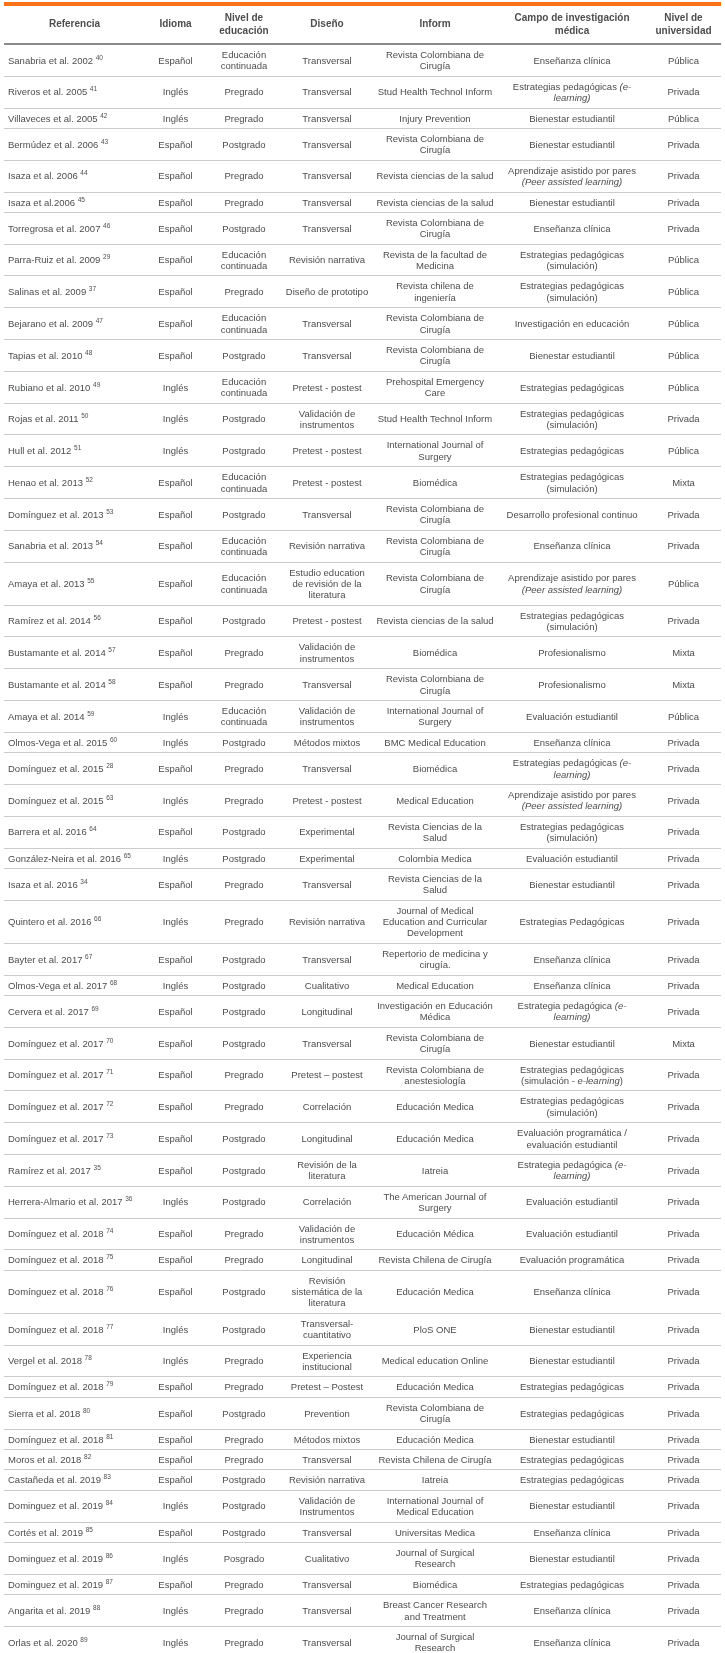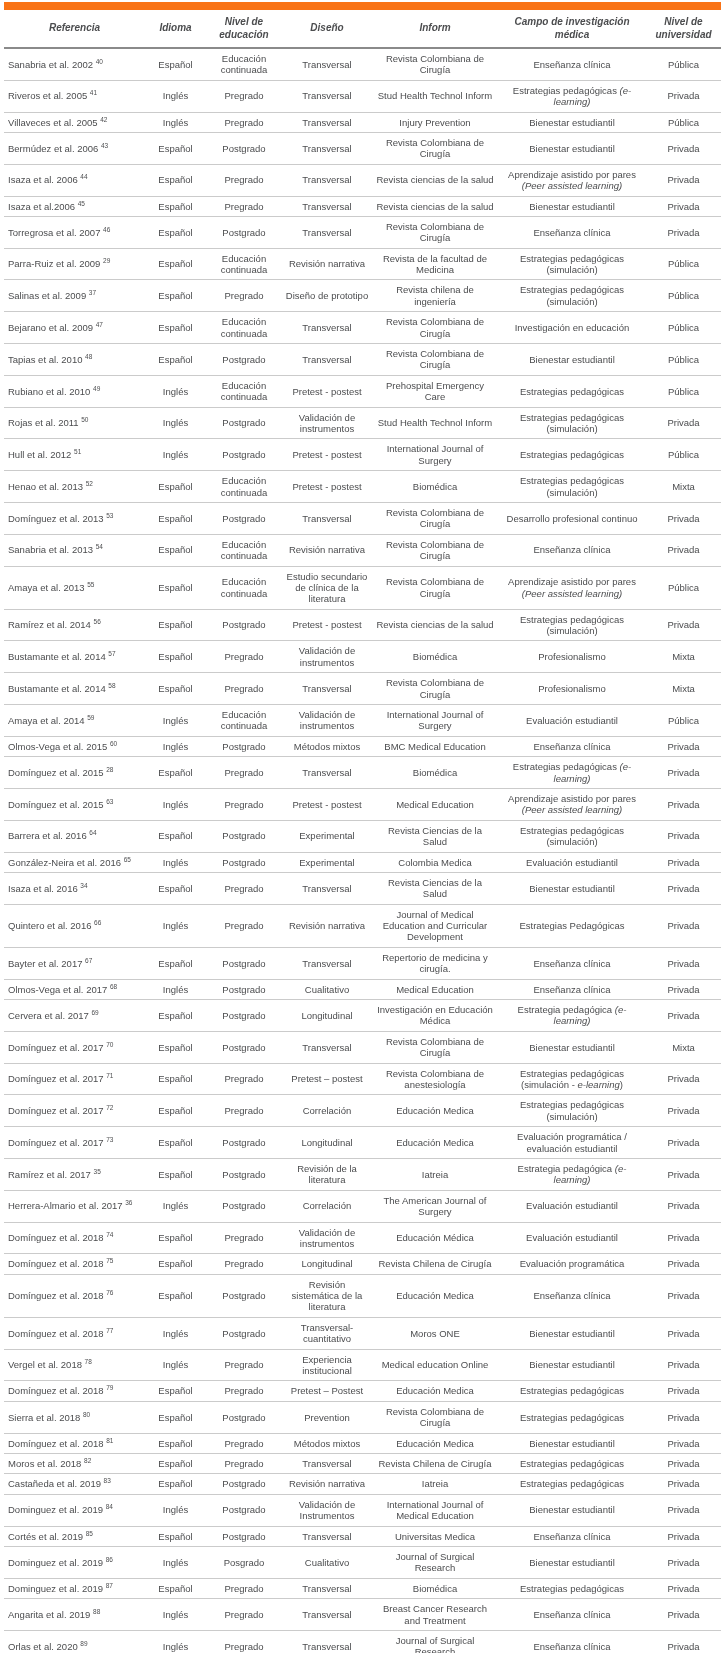--- a/index.html
+++ b/index.html
@@ -14,23 +14,22 @@
   }
   table {
     border-collapse: collapse;
     width: 100%;
     table-layout: fixed;
     font-family: "Liberation Sans", sans-serif;
     font-size: 9.5px;
     color: #4c4d4f;
   }
   thead tr {
-    border-top: 8px solid #f97316;
+    border-top: 4px solid #f97316;
     border-bottom: 2px solid #8a8a8a;
-    font-style: italic;
   }
   th {
     font-weight: bold;
     font-size: 10px;
     text-align: center;
     vertical-align: middle;
     padding: 6px 3px;
     line-height: 1.25;
   }
   td {
@@ -231,21 +230,21 @@
           <td><span>Educación continuada</span></td>
           <td><span>Revisión narrativa</span></td>
           <td><span>Revista Colombiana de Cirugía</span></td>
           <td><span>Enseñanza clínica</span></td>
           <td><span>Privada</span></td>
         </tr>
         <tr>
           <td class="ref-cell"><span>Amaya et al. 2013 </span><sup class="refnum">55</sup></td>
           <td><span>Español</span></td>
           <td><span>Educación continuada</span></td>
-          <td><span>Estudio secundario de clínica de la literatura</span></td>
+          <td><span>Estudio education de revisión de la literatura</span></td>
           <td><span>Revista Colombiana de Cirugía</span></td>
           <td><span>Aprendizaje asistido por pares </span><span class="it">(Peer assisted learning)</span></td>
           <td><span>Pública</span></td>
         </tr>
         <tr>
           <td class="ref-cell"><span>Ramírez et al. 2014 </span><sup class="refnum">56</sup></td>
           <td><span>Español</span></td>
           <td><span>Postgrado</span></td>
           <td><span>Pretest - postest</span></td>
           <td><span>Revista ciencias de la salud</span></td>
@@ -448,21 +447,21 @@
           <td><span>Revisión sistemática de la literatura</span></td>
           <td><span>Educación Medica</span></td>
           <td><span>Enseñanza clínica</span></td>
           <td><span>Privada</span></td>
         </tr>
         <tr>
           <td class="ref-cell"><span>Domínguez et al. 2018 </span><sup class="refnum">77</sup></td>
           <td><span>Inglés</span></td>
           <td><span>Postgrado</span></td>
           <td><span>Transversal-cuantitativo</span></td>
-          <td><span>Moros ONE</span></td>
+          <td><span>PloS ONE</span></td>
           <td><span>Bienestar estudiantil</span></td>
           <td><span>Privada</span></td>
         </tr>
         <tr>
           <td class="ref-cell"><span>Vergel et al. 2018 </span><sup class="refnum">78</sup></td>
           <td><span>Inglés</span></td>
           <td><span>Pregrado</span></td>
           <td><span>Experiencia institucional</span></td>
           <td><span>Medical education Online</span></td>
           <td><span>Bienestar estudiantil</span></td>

